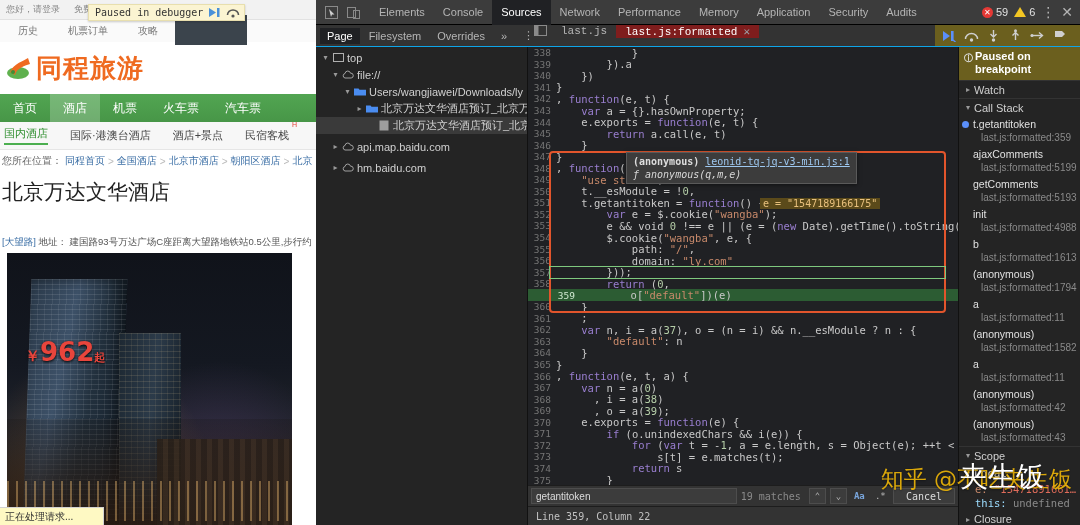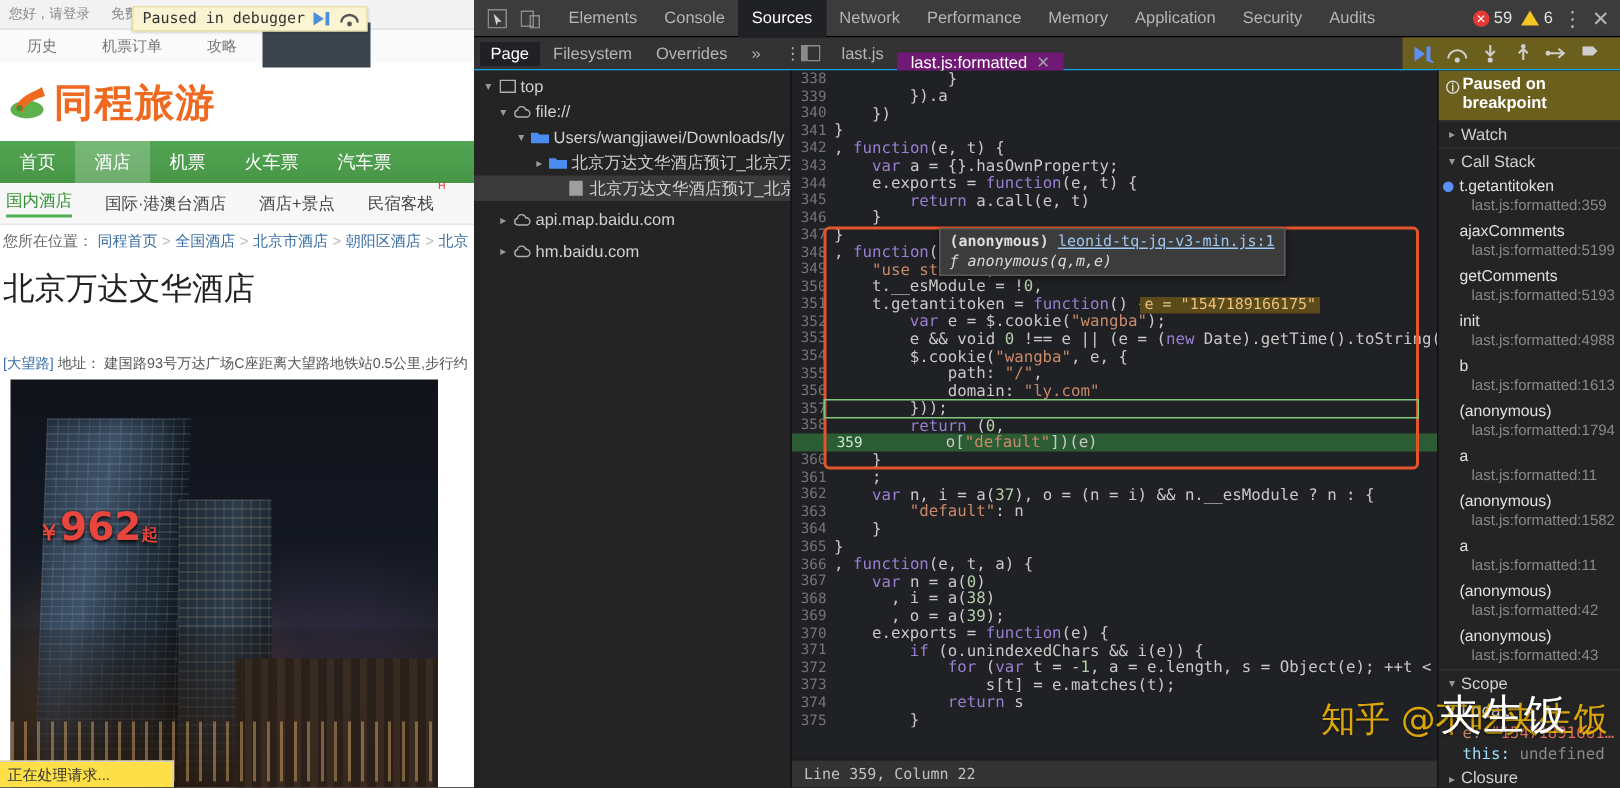--- a/index.html
+++ b/index.html
@@ -117,22 +117,22 @@
     opacity:.7;
   }
   .price {
     position: absolute; left: 18px; top: 84px; color: #e8453c;
     font-size: 26px; font-weight: bold; text-shadow: 0 1px 3px #000;
     font-family: "DejaVu Sans", sans-serif;
   }
   .price .cur { font-size: 15px; }
   .price .qi { font-size: 11px; color: #e8453c; }
   .status-pill {
-    position: absolute; left: 0; bottom: 0; width: 116px; height: 18px;
-    background: #fde047; border-top: 1px solid #d2d2d2; border-right: 1px solid #d2d2d2;
+    position: absolute; left: 0; bottom: 0; width: 104px; height: 18px;
+    background: #fef9c3; border-top: 1px solid #d2d2d2; border-right: 1px solid #d2d2d2;
     display: flex; align-items: center; padding-left: 5px;
     font-size: 10px; color: #333; z-index: 20;
   }
 
   
   .devtools {
     position: absolute; left: 316px; top: 0; width: 764px; height: 525px;
     background: #242424; color: #bbb;
   }
   .dt-toolbar {
@@ -160,25 +160,25 @@
   .kebab { font-size: 14px; color:#b5b5b5; line-height:10px; letter-spacing:0; }
   .closeX { font-size: 14px; color:#b5b5b5; }
 
   .dt-subbar {
     height: 22px; background: #333333; border-bottom: 1px solid #0ea5e9;
     display: flex; align-items: stretch;
   }
   .nav-subbar { width: 212px; display: flex; align-items: center; gap: 2px; padding-left: 4px; }
   .nav-sub-tab { padding: 2px 7px; font-size: 11px; color: #b5b5b5; white-space: nowrap; }
   .nav-sub-tab.active { background: #202124; color: #fff; }
-  .file-tabbar { flex: 1; display: flex; align-items: center; gap: 0; }
+  .file-tabbar { flex: 1; display: flex; align-items: flex-start; gap: 0; font-family: Liberation Mono, monospace; }
   .panel-toggle { width: 24px; display:flex; align-items:center; justify-content:center; }
   .file-tab { padding: 0 9px; display: flex; align-items: center; font-size: 11px;
               color: #b5b5b5; white-space: nowrap; gap: 6px; }
-  .file-tab.active { background: #701a75; color: #fff; margin-top: 12px; }
+  .file-tab.active { background: #7f1d1d; color: #fff; }
   .file-tab .x { color: #9aa0a6; font-size: 11px; }
   .dbg-toolbar {
     margin-left: auto; width: 145px; background: #6b5f1e;
     display: flex; align-items: center; gap: 5px; justify-content: flex-start;
     padding-left: 6px;
   }
   .dbg-btn { width:17px;height:17px;display:flex;align-items:center;justify-content:center;color:#cfcfcf; }
 
   .dt-body { position: absolute; top: 47px; left: 0; right: 0; bottom: 0; display: flex; }
 
@@ -619,20 +619,31 @@
         <div class="tooltip-pop" style="left: 98px; top: 105px;">
           <div>
             <b>(anonymous)</b>
             <span class="lnk">leonid-tq-jq-v3-min.js:1</span>
           </div>
           <div class="it">ƒ  anonymous(q,m,e)</div>
         </div>
 
         <div class="inline-val" style="left: 232px; top: 151px;">e = "1547189166175"</div>
 
+        <div class="search-bar">
+          <div class="search-input">
+            <span>getantitoken</span>
+          </div>
+          <span class="matches">19 matches</span>
+          <div class="sbtn">⌃</div>
+          <div class="sbtn">⌄</div>
+          <div class="sbtn aa">Aa</div>
+          <div class="sbtn dot">.*</div>
+          <div class="cancel-btn">Cancel</div>
+        </div>
 
         <div class="status-bar">
           <span>Line 359, Column 22</span>
         </div>
       </div>
 
       <div class="dbg-side">
         <div class="paused-banner">
           <span class="i">ⓘ</span>
           <span>Paused on breakpoint</span>

